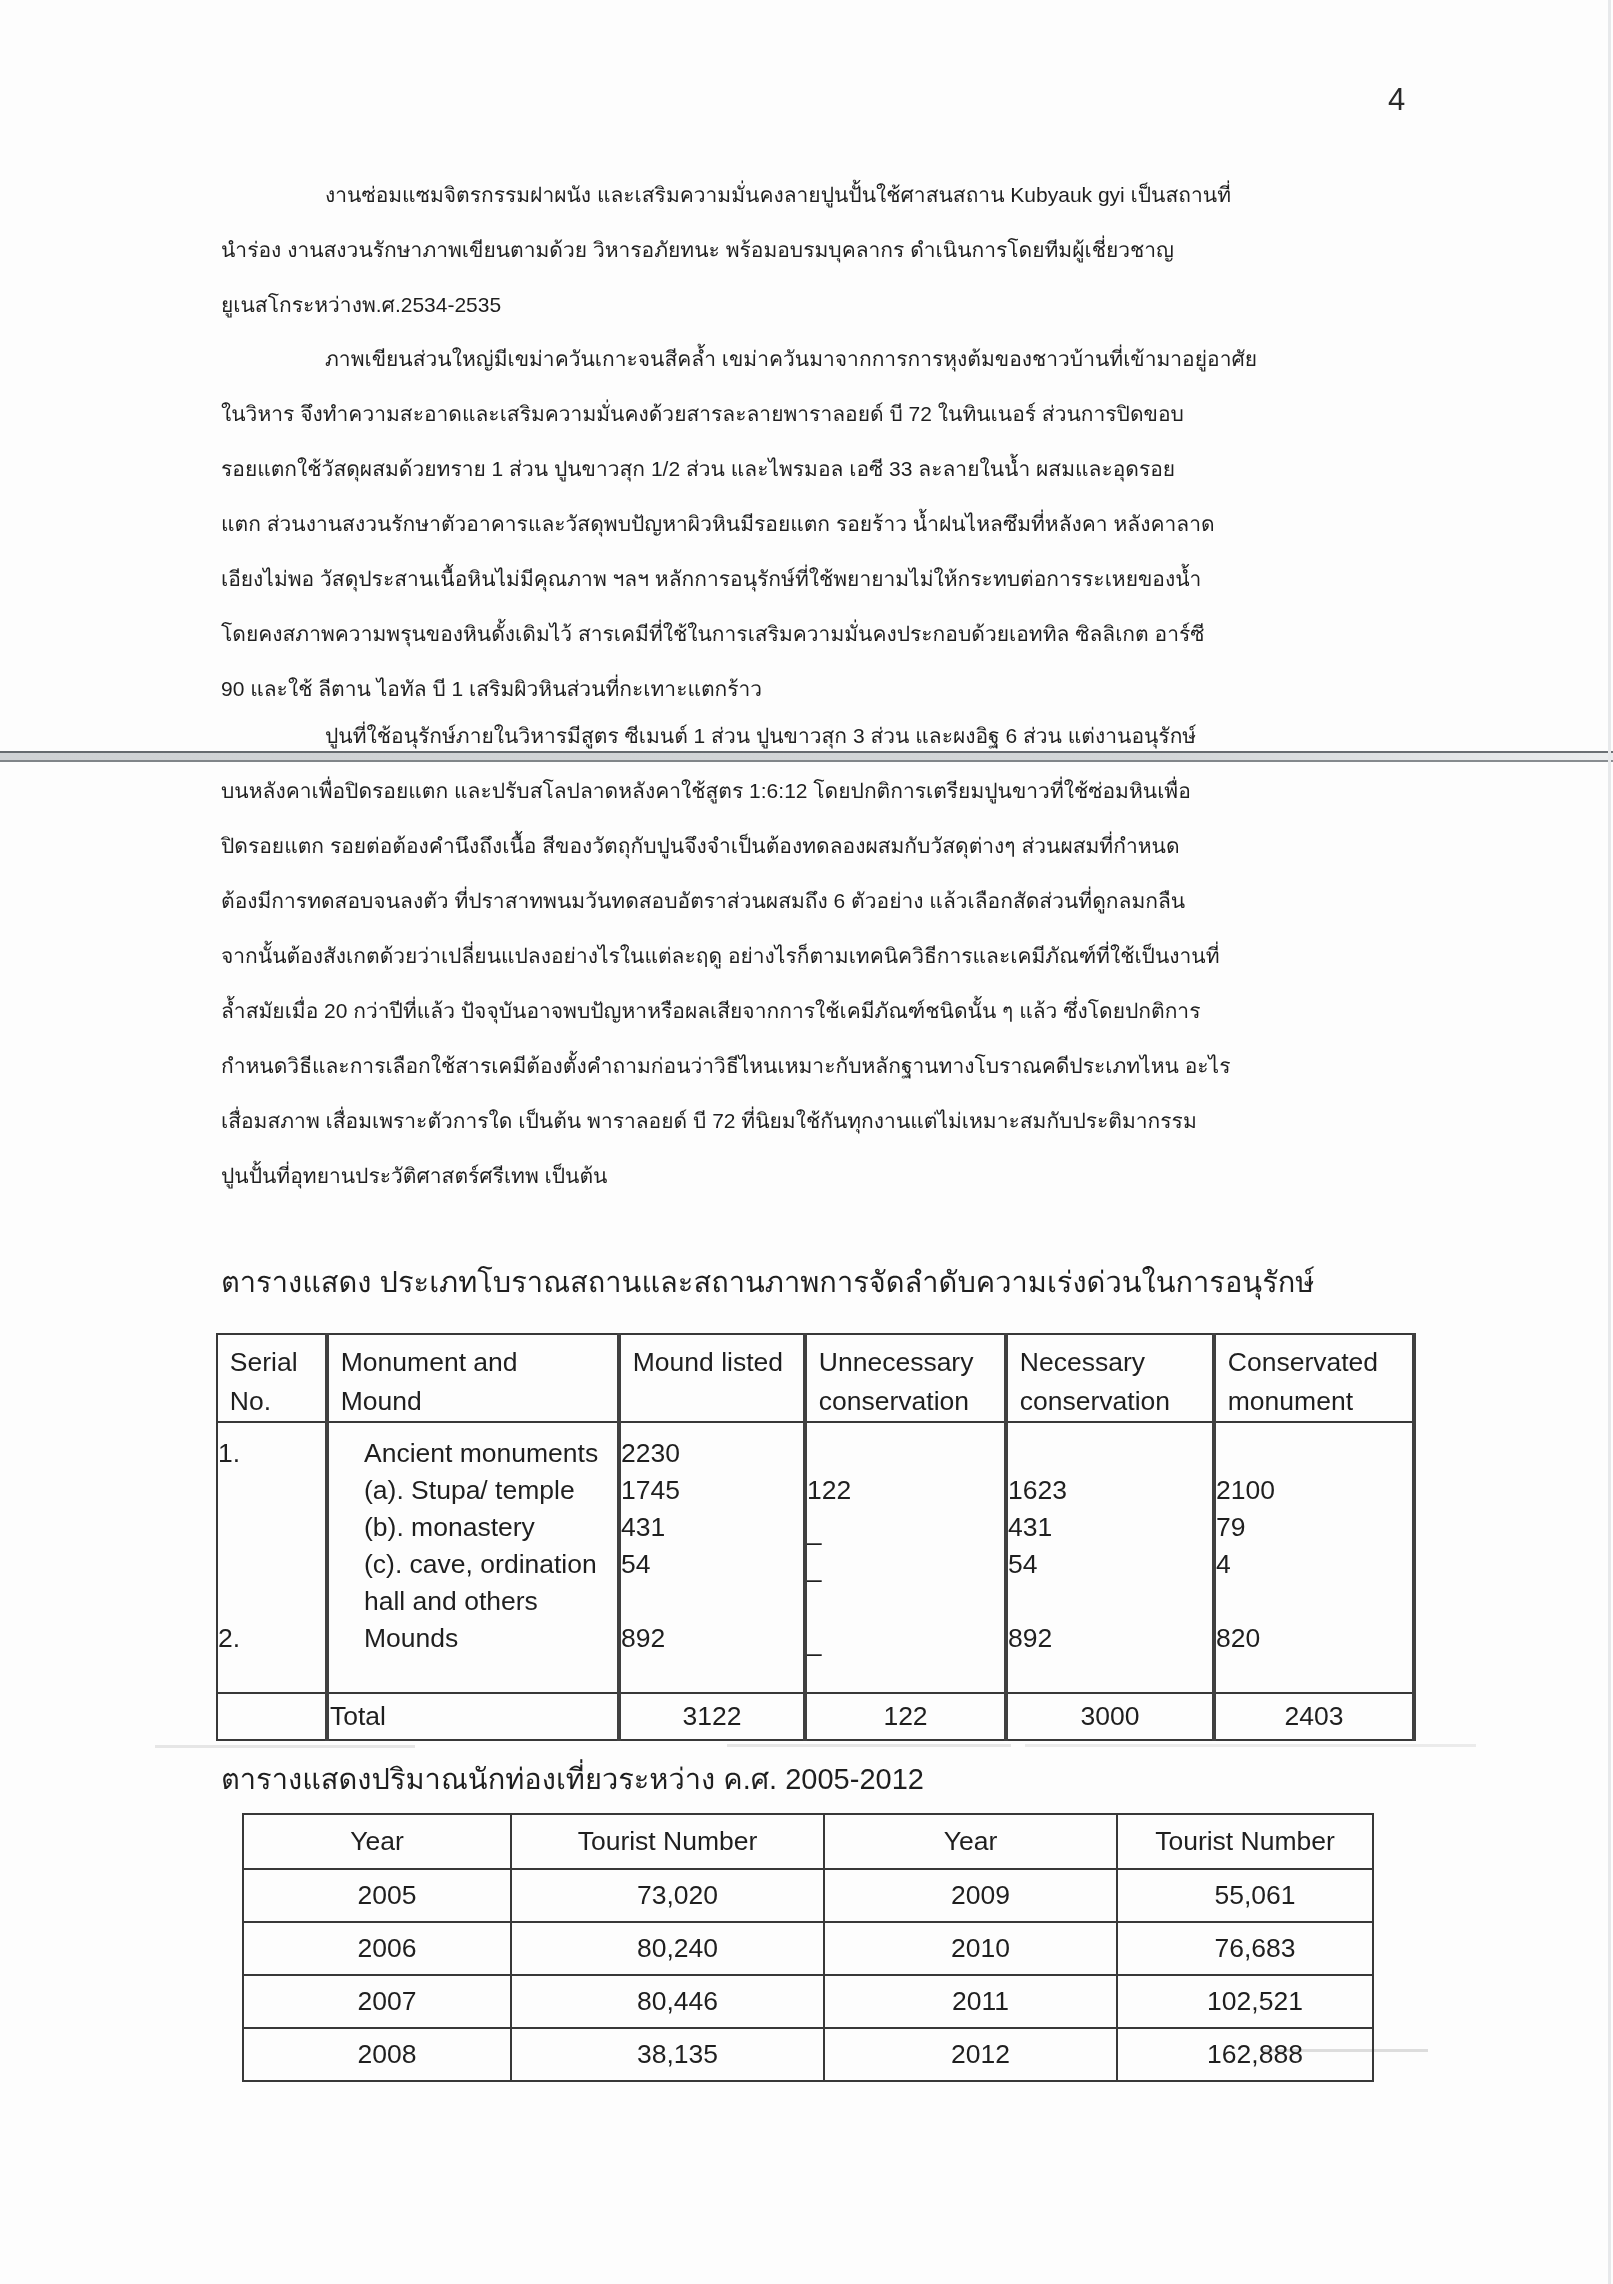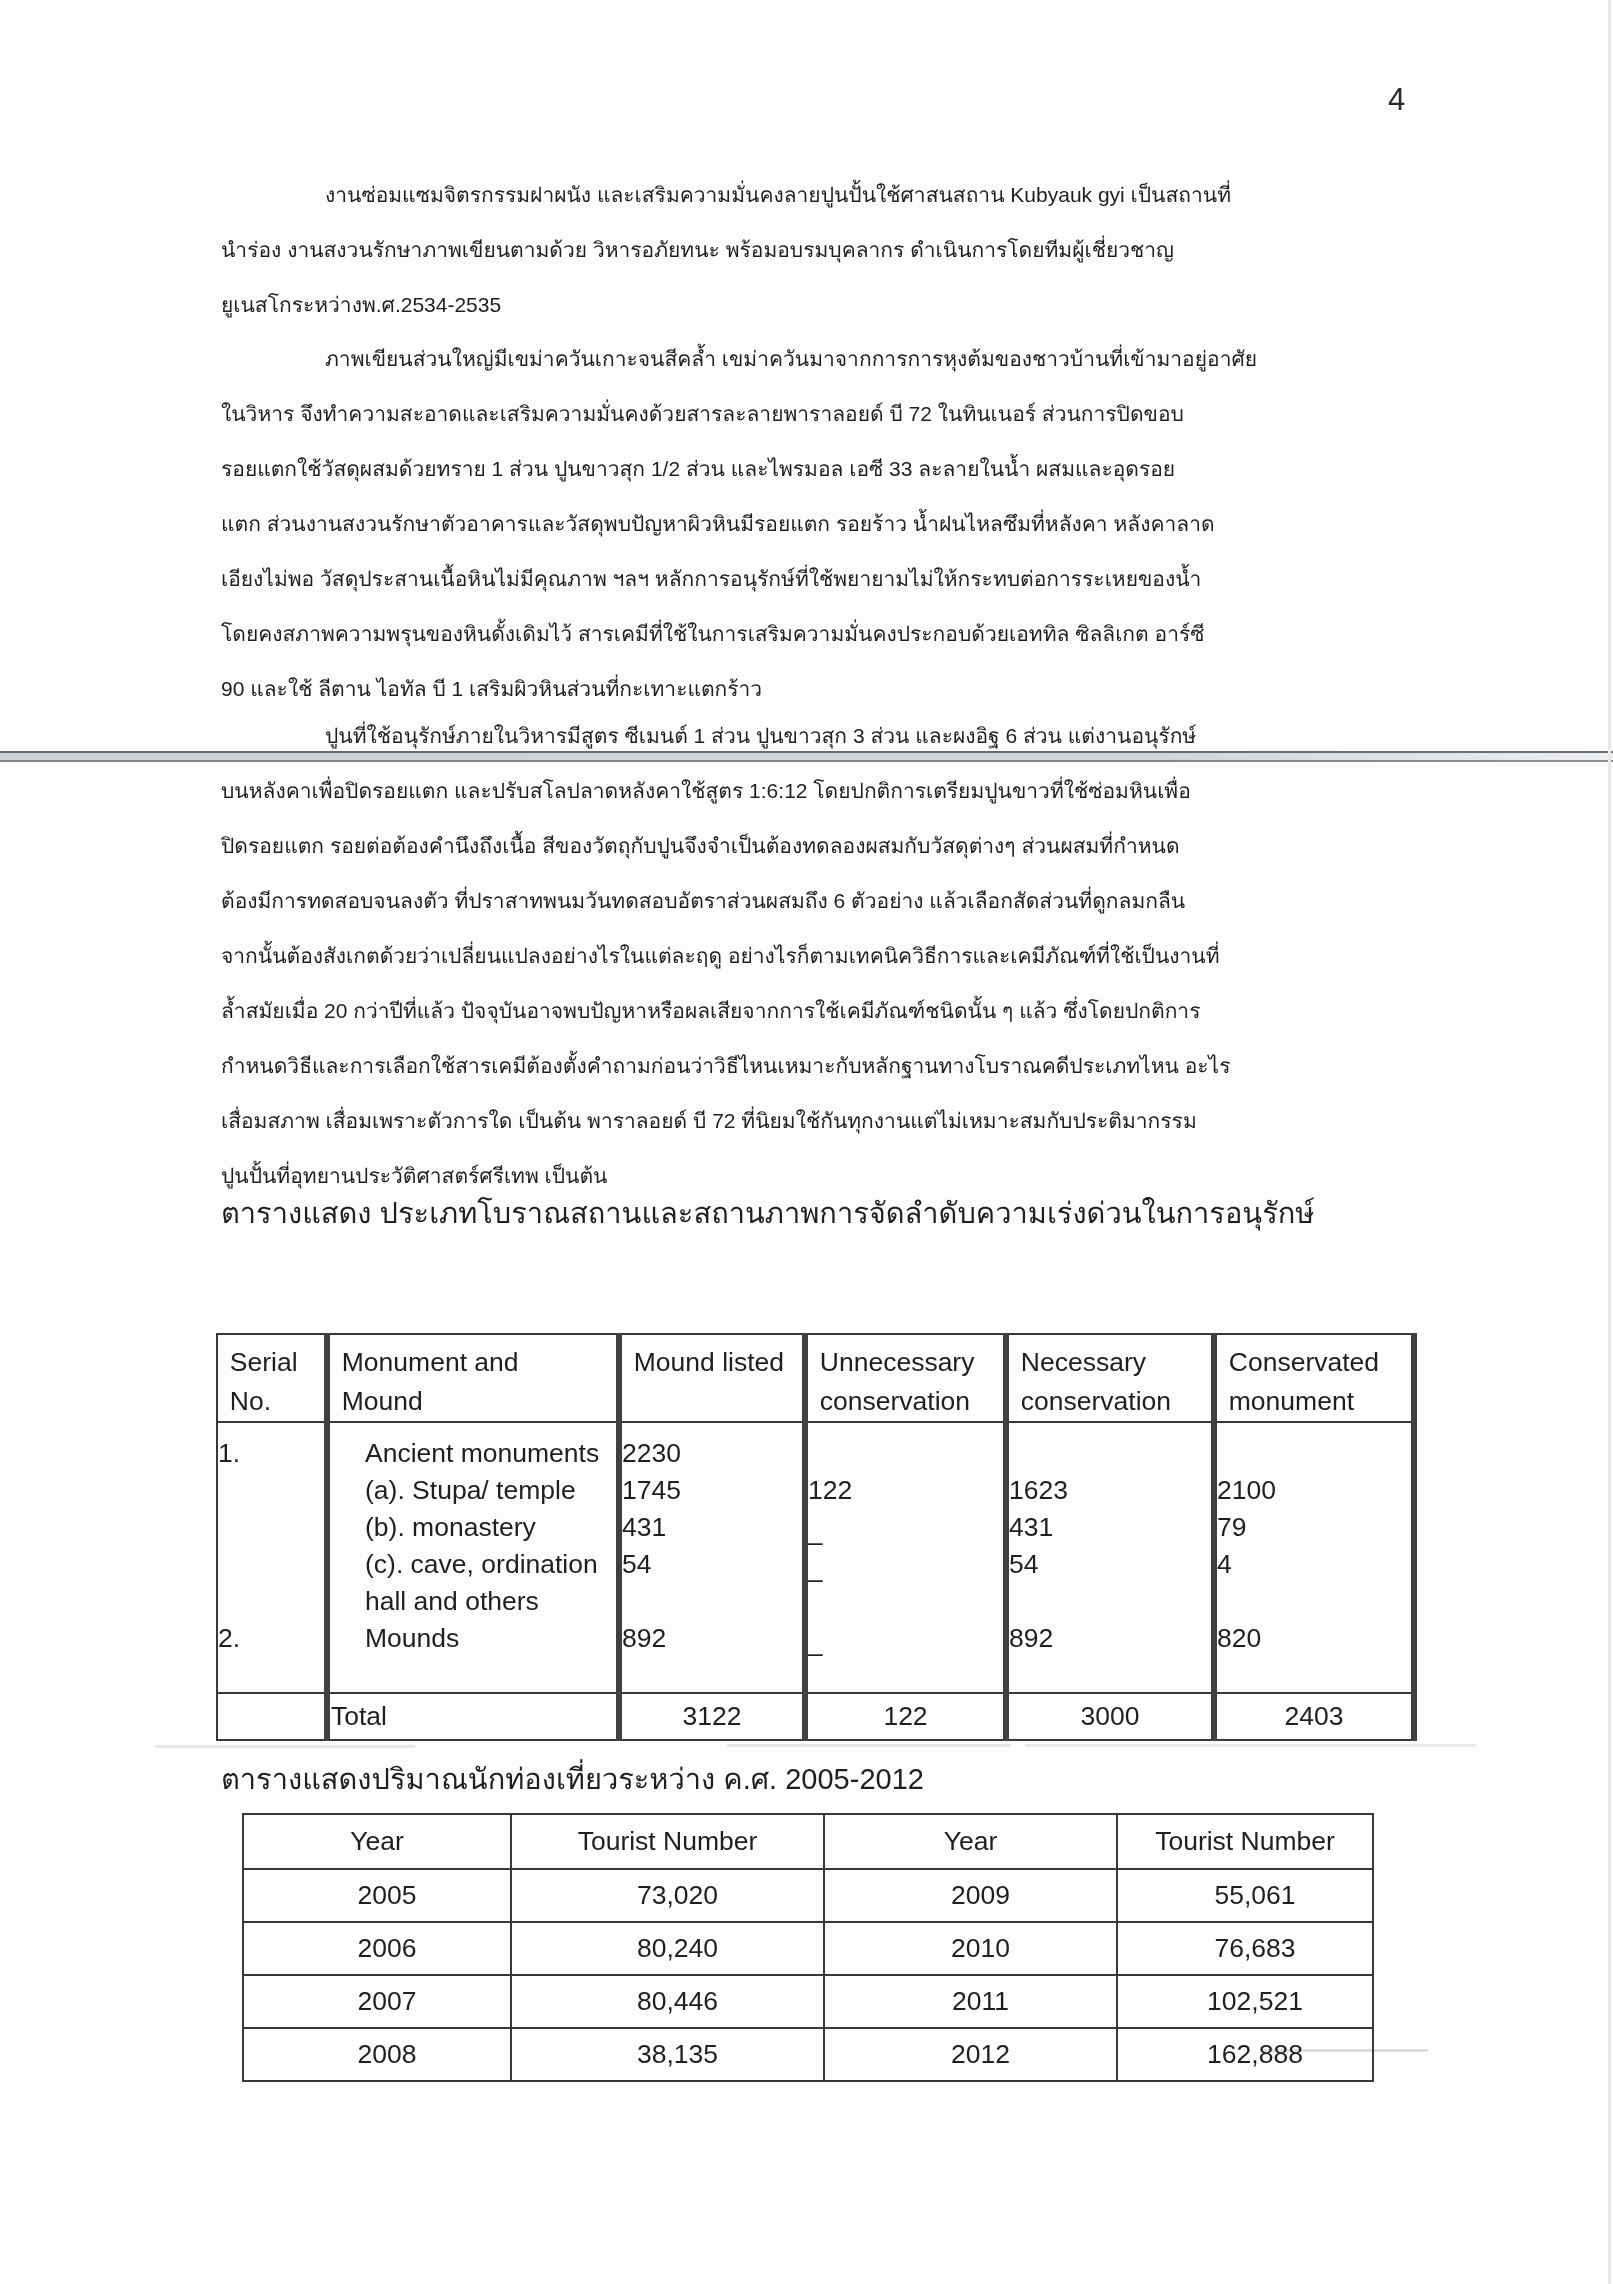--- a/index.html
+++ b/index.html
@@ -16,21 +16,21 @@
 
   
   .para { position:absolute; left:221px; width:1201px; }
   .tline { height:55px; line-height:55px; font-size:21px; white-space:nowrap; }
   .indent { text-indent:104px; }
   .p1 { top:167px; }
   .p2 { top:331px; }
   .p3 { top:708px; }
 
   .caption { position:absolute; left:221px; font-size:29px; white-space:nowrap; }
-  .c1 { top:1190px; }
+  .c1 { top:1259px; }
   .c2 { top:1756px; }
 
   
   .scan-band {
     position:absolute; left:0; top:751px; width:1613px; height:6.9px;
     background:linear-gradient(90deg,#cfd2d4 0%,#d3d6d8 72%,#eceeef 100%);
     border-top:2px solid rgba(72,77,82,.78);
     border-bottom:2px solid rgba(95,100,105,.70);
   }
   .noise { position:absolute; height:2.9px; background:#e6e6e6; }
@@ -38,21 +38,21 @@
   .n2 { top:1744px; left:727px;  width:284px; }
   .n3 { top:1744px; left:1025px; width:451px; background:#ebebeb; }
   .n4 { top:2049px; left:1261px; width:167px; background:#dddddd; }
   .edge-r { position:absolute; top:0; right:2px; width:2.9px; height:2285px; background:#e7e9eb; }
 
   
   table { border-collapse:collapse; table-layout:fixed; }
   .twrap1 { position:absolute; left:216px; top:1333px; }
   .twrap2 { position:absolute; left:242px; top:1813px; }
   .t1 { width:1197px; font-size:26.5px; border:2.9px solid #383838; }
-  .t1 td { padding:0; vertical-align:top; border-right:6px solid #404040;border-radius:19px; }
+  .t1 td { padding:0; vertical-align:top; border-right:4px solid #404040;border-radius:19px; }
   .t1 tr.hdr td {
     height:76px; border-bottom:2.9px solid #383838;
     padding:7.8px 5.9px 0 11.8px; line-height:39px; white-space:pre-line;
   }
   .t1 tr.bodyrow td { height:257px; padding-top:11.8px; }
   .stack div { height:37px; line-height:37px; white-space:nowrap; }
   .c-serial { padding-left:13.7px; }
   .c-mon .stack { padding-left:35px; }
   .c-num .stack div { text-align:left; }
   .dash { position:relative; top:15.7px; }

